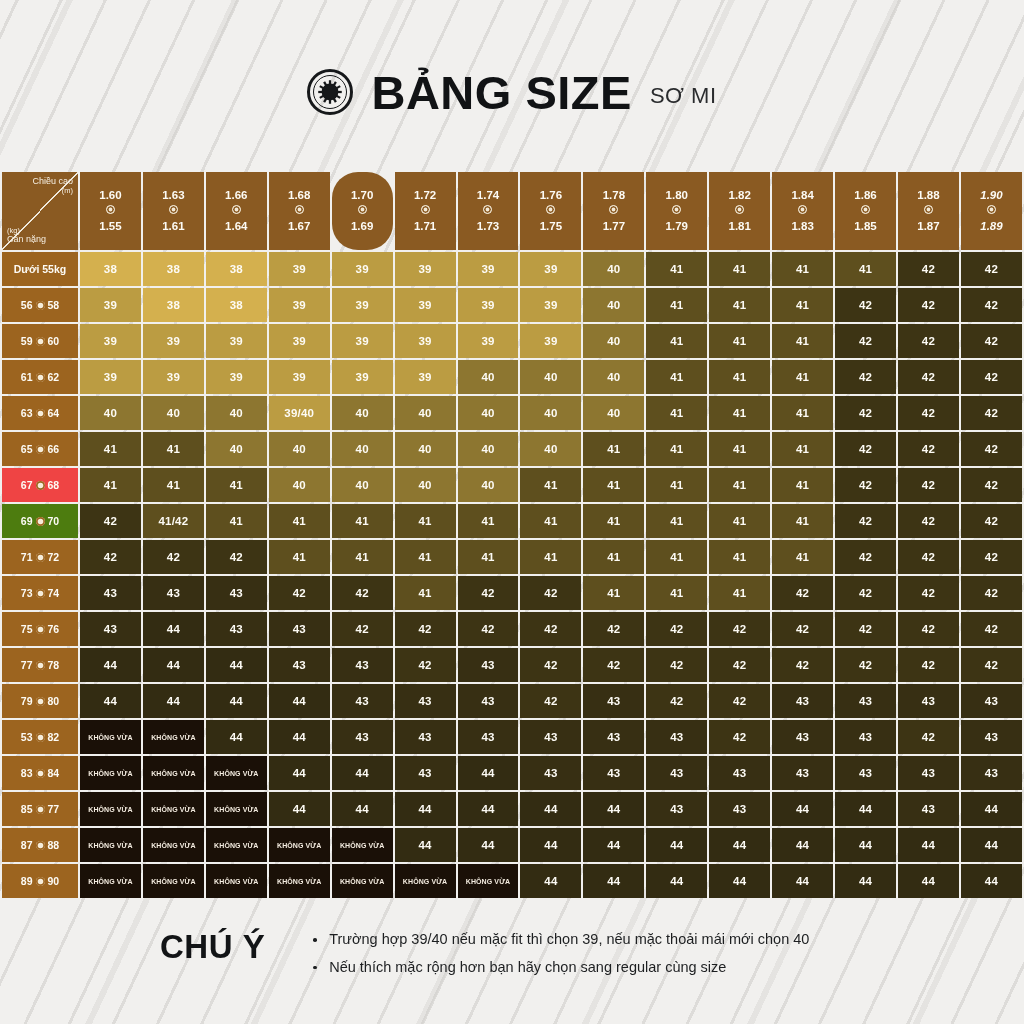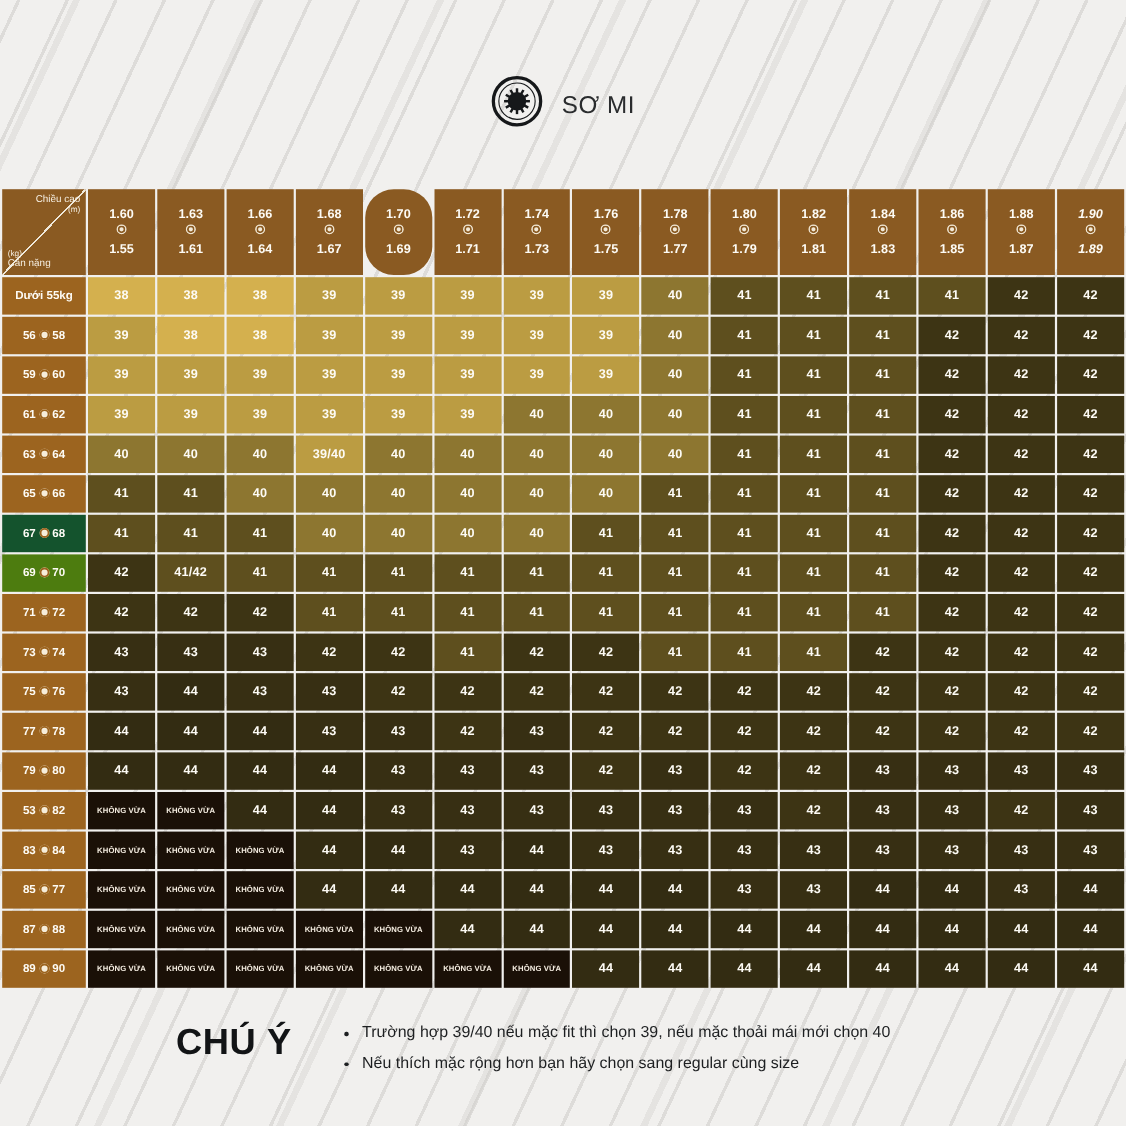--- a/index.html
+++ b/index.html
@@ -243,20 +243,21 @@
             <rect x="46" y="8" width="8" height="18" transform="rotate(120 50 50)"></rect>
             <rect x="46" y="8" width="8" height="18" transform="rotate(150 50 50)"></rect>
             <rect x="46" y="74" width="8" height="18" transform="rotate(30 50 50)"></rect>
             <rect x="46" y="74" width="8" height="18" transform="rotate(60 50 50)"></rect>
             <rect x="46" y="74" width="8" height="18" transform="rotate(120 50 50)"></rect>
             <rect x="46" y="74" width="8" height="18" transform="rotate(150 50 50)"></rect>
           </g>
         </g>
       </svg>
     </div>
+    <div class="main-title">BẢNG SIZE</div>
     <div class="sub-title">SƠ MI</div>
   </div>
 
   <div class="table-wrap">
     <table class="size-table">
       <thead>
         <tr>
           <th class="corner">
             <div class="diag"></div>
             <div class="ch-top">
@@ -388,21 +389,21 @@
             <td class="cell" style="background: rgb(141, 118, 48);">40</td>
             <td class="cell" style="background: rgb(94, 79, 30);">41</td>
             <td class="cell" style="background: rgb(94, 79, 30);">41</td>
             <td class="cell" style="background: rgb(94, 79, 30);">41</td>
             <td class="cell" style="background: rgb(94, 79, 30);">41</td>
             <td class="cell" style="background: rgb(61, 52, 20);">42</td>
             <td class="cell" style="background: rgb(61, 52, 20);">42</td>
             <td class="cell" style="background: rgb(61, 52, 20);">42</td>
           </tr>
           <tr>
-            <td class="wcell" style="background: #14532d;"><span>67</span><span class="dot"></span><span>68</span></td>
+            <td class="wcell" style="background: #ef4444;"><span>67</span><span class="dot"></span><span>68</span></td>
             <td class="cell" style="background: rgb(94, 79, 30);">41</td>
             <td class="cell" style="background: rgb(94, 79, 30);">41</td>
             <td class="cell" style="background: rgb(94, 79, 30);">41</td>
             <td class="cell" style="background: rgb(141, 118, 48);">40</td>
             <td class="cell" style="background: rgb(141, 118, 48);">40</td>
             <td class="cell" style="background: rgb(141, 118, 48);">40</td>
             <td class="cell" style="background: rgb(141, 118, 48);">40</td>
             <td class="cell" style="background: rgb(94, 79, 30);">41</td>
             <td class="cell" style="background: rgb(94, 79, 30);">41</td>
             <td class="cell" style="background: rgb(94, 79, 30);">41</td>

